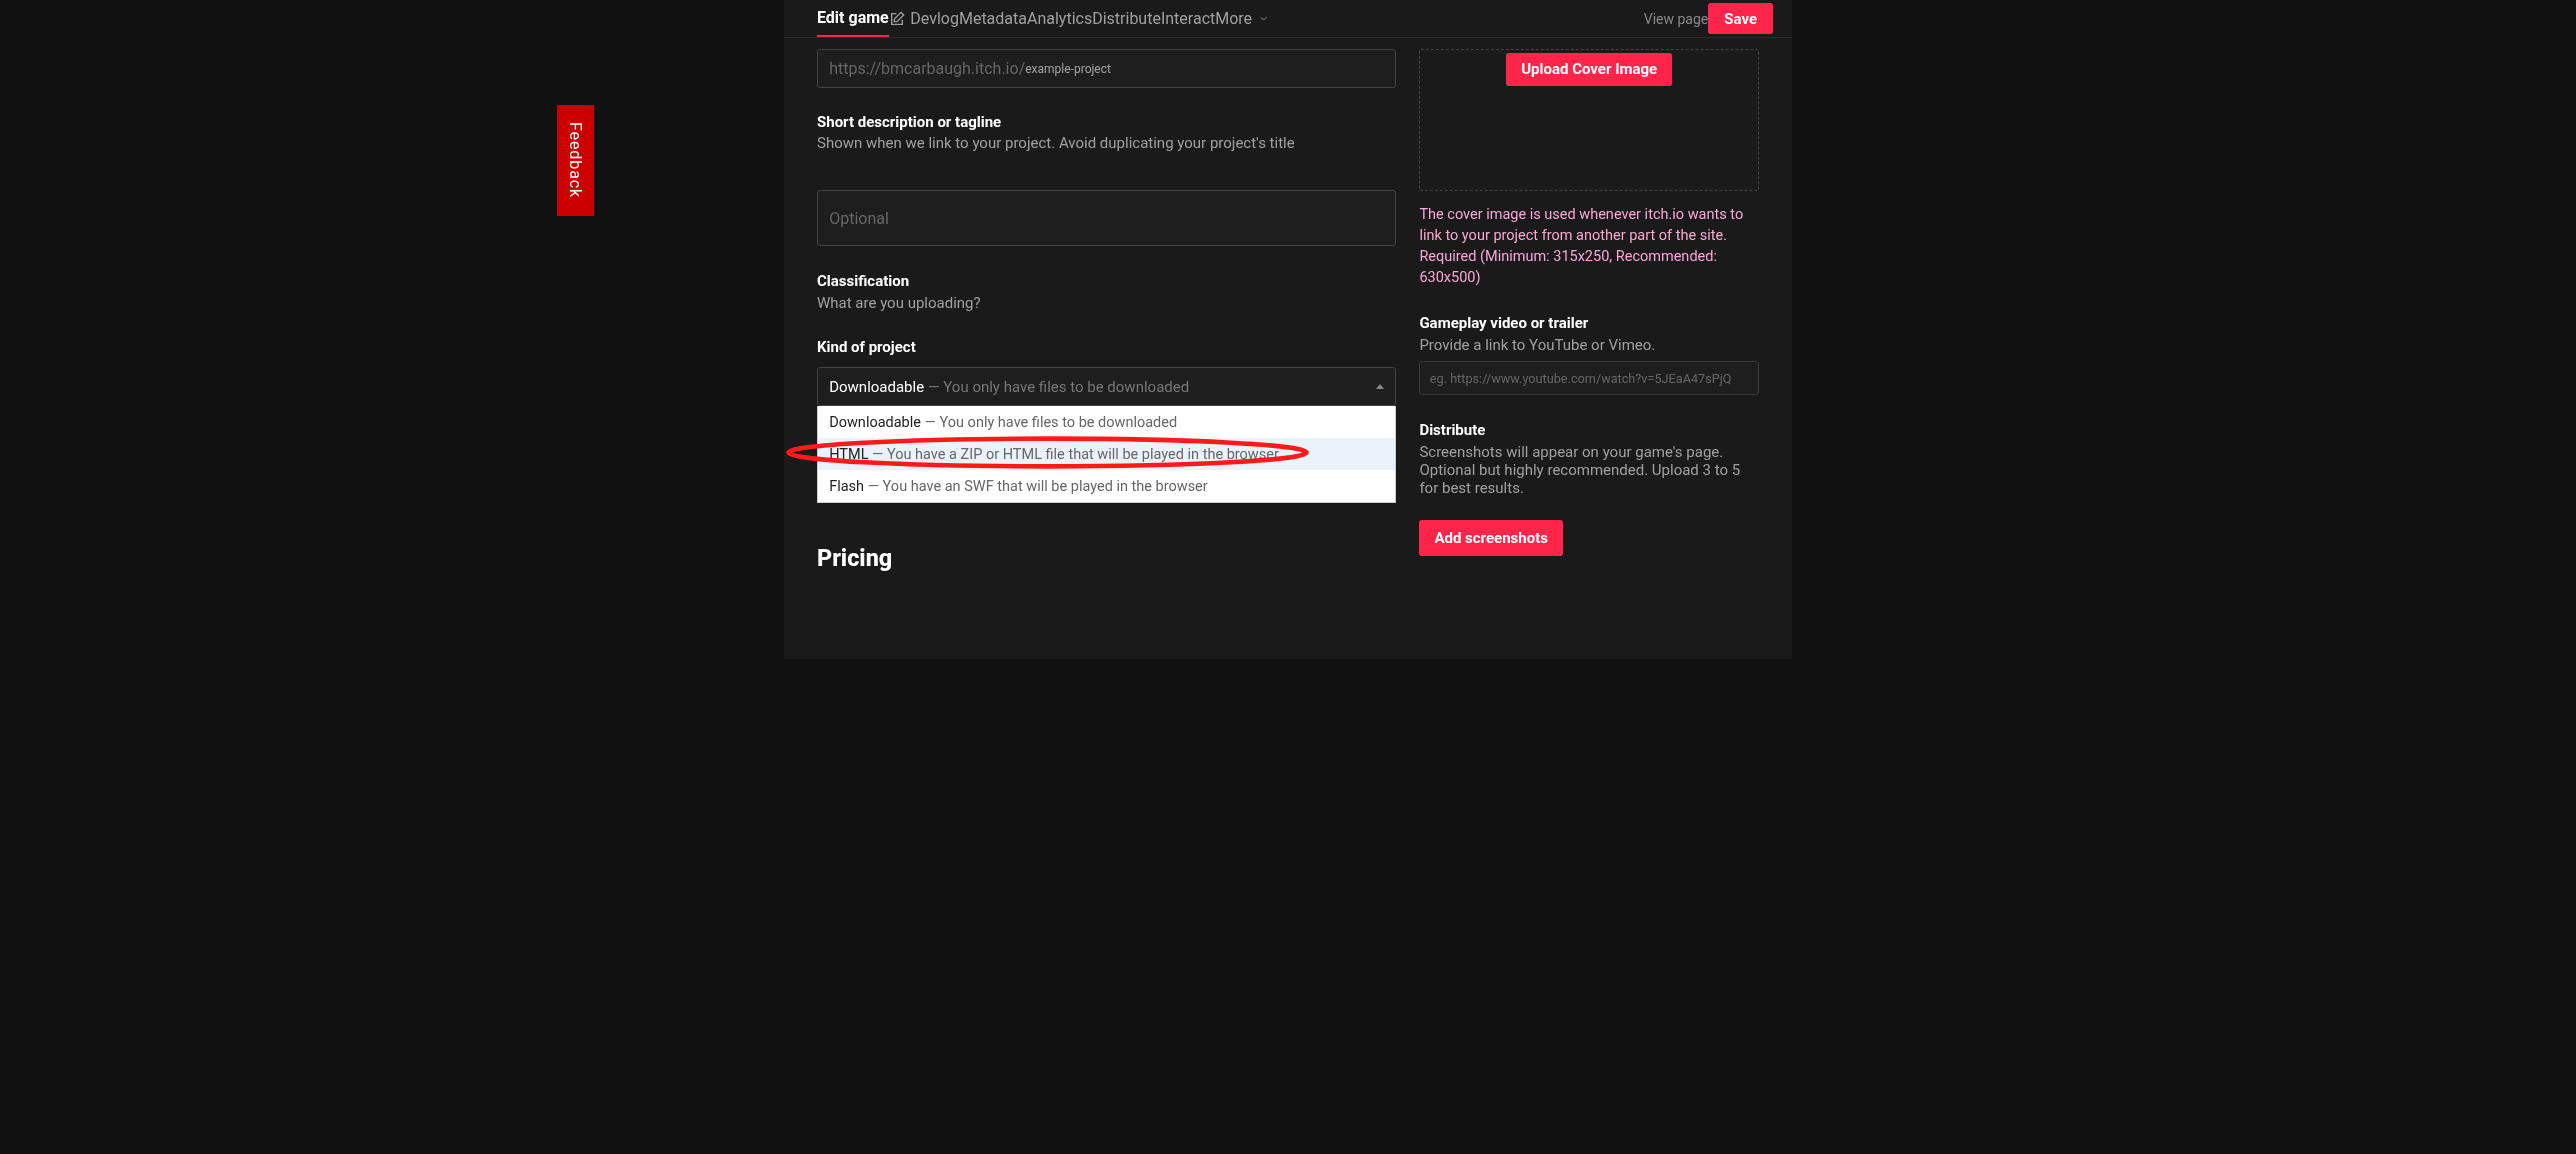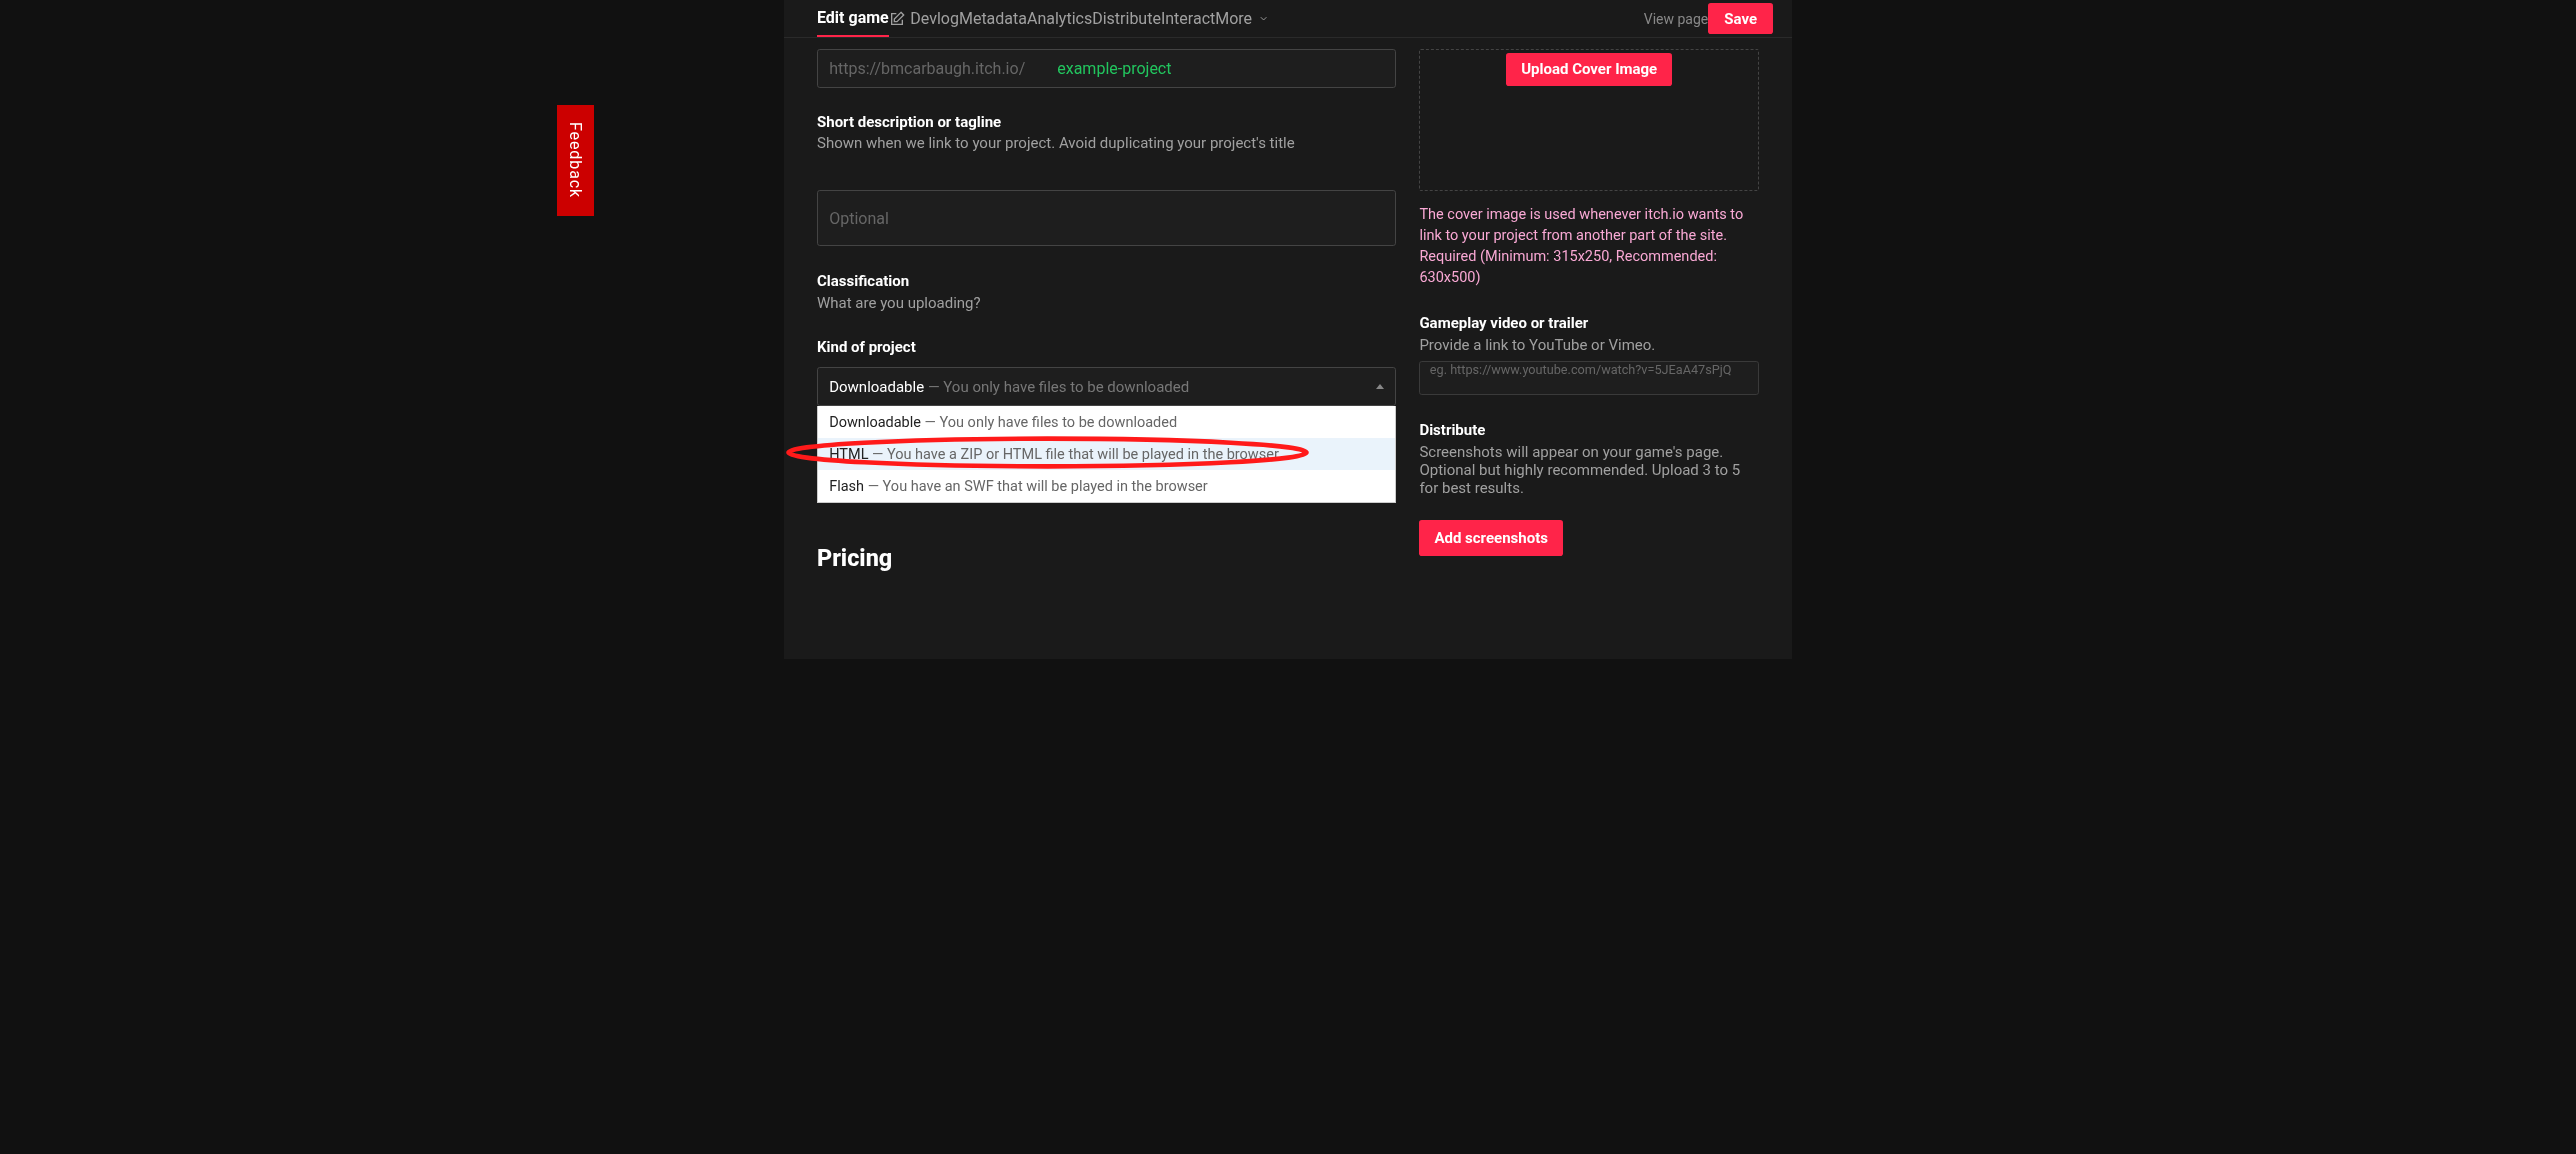--- a/index.html
+++ b/index.html
@@ -14,21 +14,21 @@
 .topnav .viewpage { color:#888; font-size:14px; }
 .topnav .savebtn { background:#ff2449; color:#fff; font-weight:700; font-size:15px; padding:6.6px 16px; border-radius:2.8px; cursor:pointer; }
 .edit-icon { stroke:#a0a0a0; stroke-width:2; fill:none; }
 .chev { stroke:#a0a0a0; stroke-width:2; fill:none; }
 .cols { display:flex; padding:11.2px 33px 0 33px; gap:23.4px; }
 .leftcol { width:579px; }
 .rightcol { flex:1; }
 
 .url-input { display:flex; align-items:center; border:0.9px solid #444; border-radius:2.8px; background:#1e1e1e; height:39px; padding:0 11.2px; margin-bottom:24.4px; }
 .url-prefix { color:#666; font-size:16px; }
-.url-suffix { color:#22c55e; font-size:16px;margin-left:32px; }
+.url-suffix { color:#a3a3a3; font-size:12px; }
 
 .label-strong { color:#fff; font-size:15px; font-weight:700; margin-bottom:3.7px; }
 .label-help { color:#a0a0a0; font-size:15px; margin-bottom:9.4px; }
 .text-input { display:flex; align-items:center; border:0.9px solid #444; border-radius:2.8px; background:#1e1e1e; height:56px; padding:0 11.2px; width:100%;margin-top:38px; }
 .text-input .ph { color:#666; font-size:16px; }
 
 .section-gap { margin-top:26px; }
 
 .select-box { display:flex; align-items:center; justify-content:space-between; border:0.9px solid #444; border-radius:2.8px; background:#1e1e1e; height:39px; padding:0 11.2px; width:100%; cursor:pointer; }
 .select-label { font-size:15px; }
@@ -43,21 +43,21 @@
 .dropdown-item .sub { color:#666; }
 .dropdown-item.hl { background:#eaf3fb; }
 .annot { position:absolute; pointer-events:none; }
 
 .pricing-h { font-size:23.4px; font-weight:800; color:#fff; margin-top:41px; }
 
 .cover-area { border:0.9px dashed #444; border-radius:1.9px; height:142px; display:flex; align-items:flex-start; justify-content:center; padding-top:2.8px; margin-bottom:13px; }
 .upload-btn { background:#ff2449; color:#fff; font-weight:700; font-size:15px; padding:7.5px 15px; border-radius:2.8px; cursor:pointer; }
 .cover-desc { color:#f9a8d4; font-size:14.5px; line-height:1.45; margin-bottom:26px; }
 
-.video-input { display:flex; border:0.9px solid #3a3a3a; border-radius:2.8px; background:#1e1e1e; height:34px; padding:0 9.4px; width:100%; }
+.video-input { display:flex; align-items:center; border:0.9px solid #3a3a3a; border-radius:2.8px; background:#1e1e1e; height:34px; padding:0 9.4px; width:100%; }
 .video-input .ph { color:#666; font-size:12.7px; }
 
 .addss-btn { background:#ff2449; color:#fff; font-weight:700; font-size:15px; padding:9.4px 15px; border-radius:2.8px; cursor:pointer; display:inline-block; }
 </style>
 </head>
 <body>
 
 <div class="page">
   <div class="feedback-tab">Feedback</div>
   <div class="content-band">

